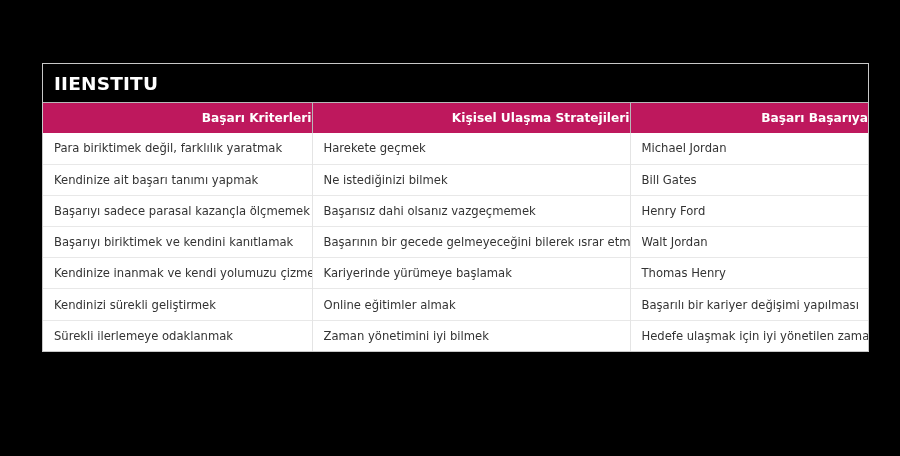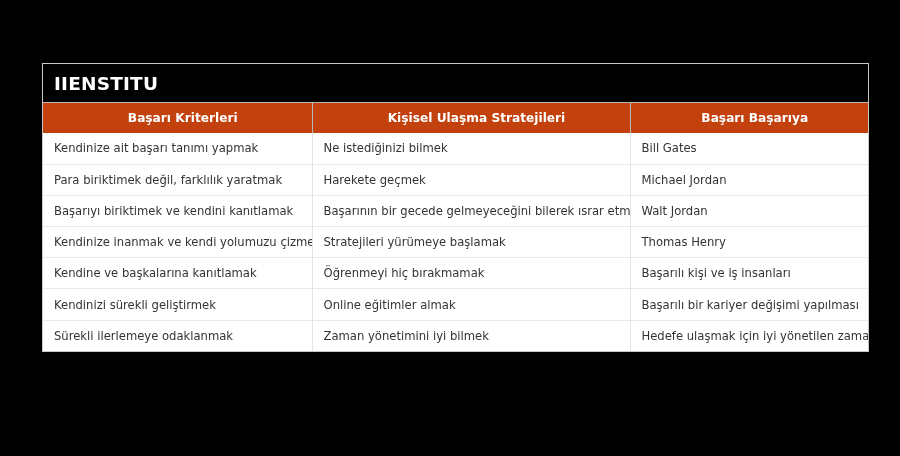--- a/index.html
+++ b/index.html
@@ -36,25 +36,25 @@
   }
   table {
     border-collapse: collapse;
     width: 100%;
     table-layout: fixed;
   }
   col.c1 { width: 269px; }
   col.c2 { width: 318px; }
   col.c3 { width: auto; }
   th {
-    background: #c2410c;
+    background: #be185d;
     color: #ffffff;
     font-weight: bold;
     font-size: 12.2px;
-    text-align: center;
+    text-align: right;
     height: 30px;
     padding: 0 0 0 11px;
     border-left: 1px solid #b8b8b8;
     box-sizing: border-box;
     white-space: nowrap;
   }
   th:first-child { border-left: none; }
   td {
     background: #ffffff;
     color: #333333;
@@ -83,43 +83,43 @@
       </colgroup>
     <thead>
       <tr>
         <th>Başarı Kriterleri</th>
         <th>Kişisel Ulaşma Stratejileri</th>
         <th>Başarı Başarıya</th>
       </tr>
     </thead>
     <tbody>
       <tr class="data-row">
+        <td>Para biriktimek değil, farklılık yaratmak</td>
+        <td>Harekete geçmek</td>
+        <td>Michael Jordan</td>
+      </tr>
+      <tr class="data-row">
         <td>Kendinize ait başarı tanımı yapmak</td>
         <td>Ne istediğinizi bilmek</td>
         <td>Bill Gates</td>
       </tr>
       <tr class="data-row">
-        <td>Para biriktimek değil, farklılık yaratmak</td>
-        <td>Harekete geçmek</td>
-        <td>Michael Jordan</td>
+        <td>Başarıyı sadece parasal kazançla ölçmemek</td>
+        <td>Başarısız dahi olsanız vazgeçmemek</td>
+        <td>Henry Ford</td>
       </tr>
       <tr class="data-row">
         <td>Başarıyı biriktimek ve kendini kanıtlamak</td>
         <td>Başarının bir gecede gelmeyeceğini bilerek ısrar etmek</td>
         <td>Walt Jordan</td>
       </tr>
       <tr class="data-row">
         <td>Kendinize inanmak ve kendi yolumuzu çizmek</td>
-        <td>Stratejileri yürümeye başlamak</td>
+        <td>Kariyerinde yürümeye başlamak</td>
         <td>Thomas Henry</td>
-      </tr>
-      <tr class="data-row">
-        <td>Kendine ve başkalarına kanıtlamak</td>
-        <td>Öğrenmeyi hiç bırakmamak</td>
-        <td>Başarılı kişi ve iş insanları</td>
       </tr>
       <tr class="data-row">
         <td>Kendinizi sürekli geliştirmek</td>
         <td>Online eğitimler almak</td>
         <td>Başarılı bir kariyer değişimi yapılması</td>
       </tr>
       <tr class="data-row">
         <td>Sürekli ilerlemeye odaklanmak</td>
         <td>Zaman yönetimini iyi bilmek</td>
         <td>Hedefe ulaşmak için iyi yönetilen zaman</td>

